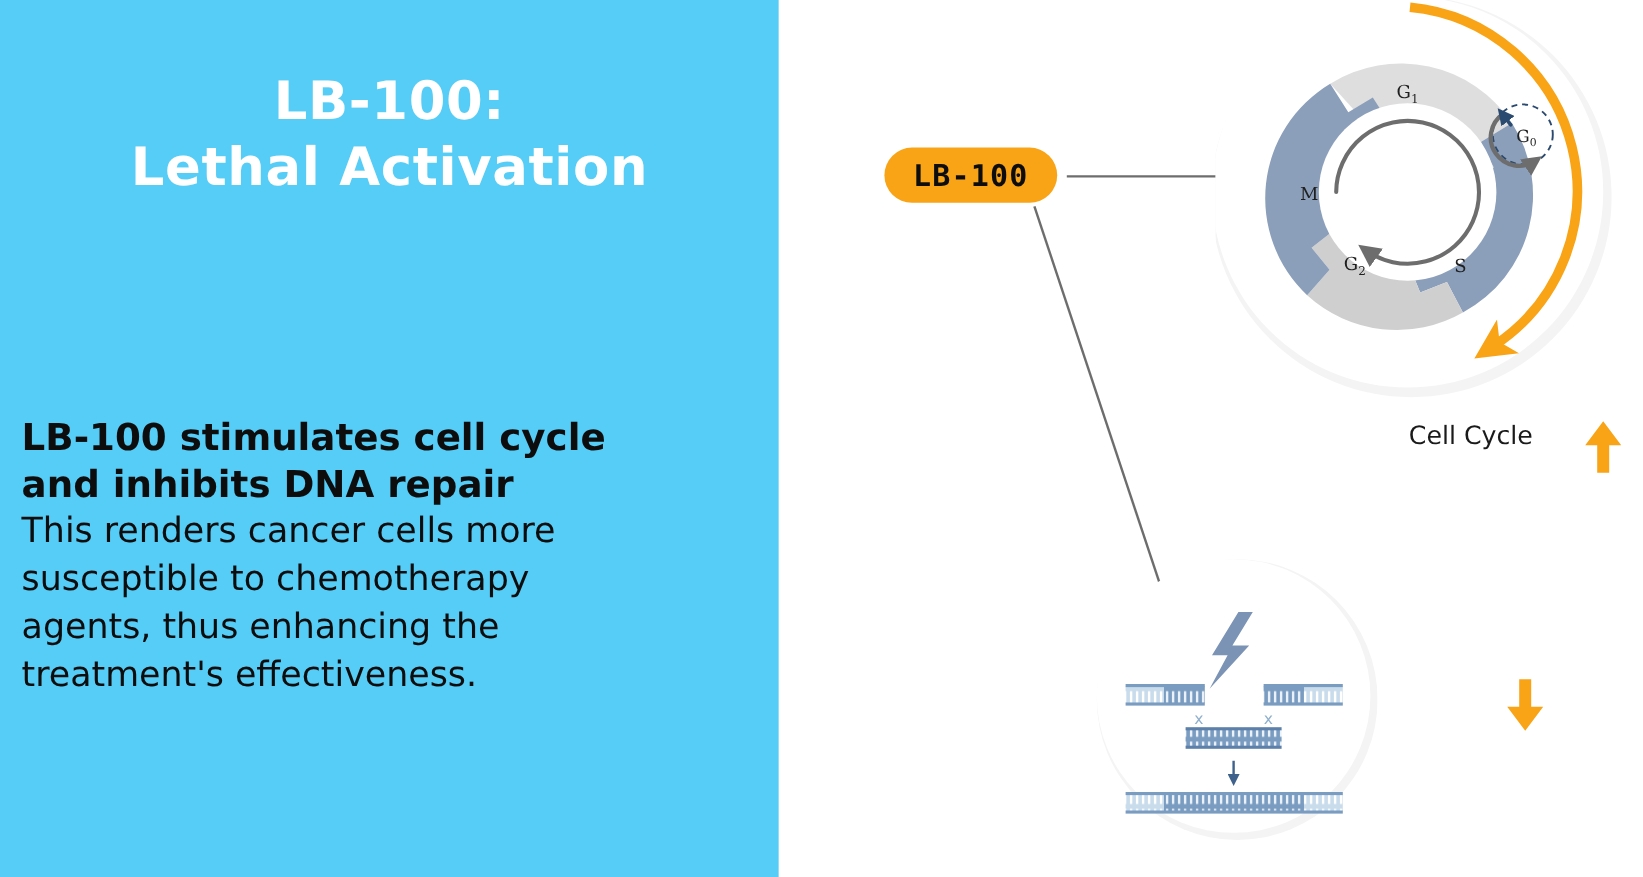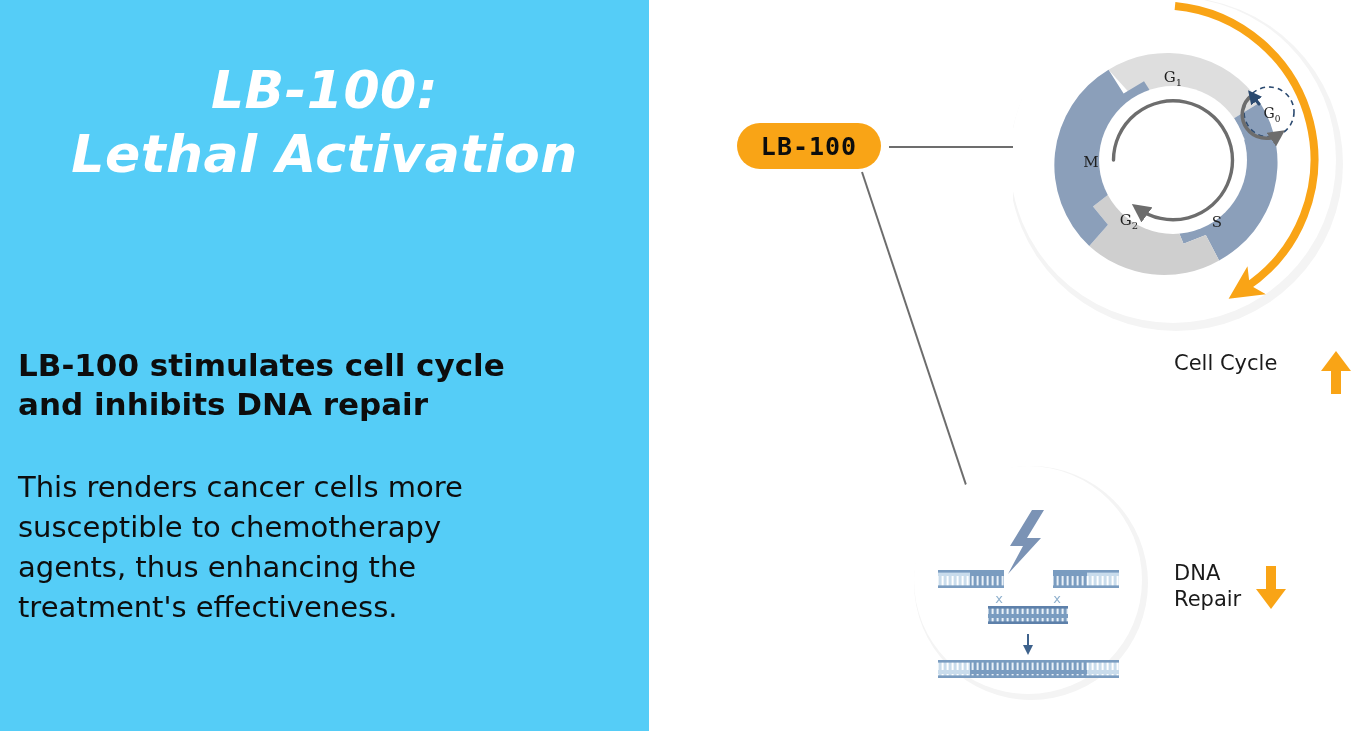--- a/index.html
+++ b/index.html
@@ -28,24 +28,23 @@
     background: #55cdf7;
   }
   #slide-title {
     position: absolute;
     left: 0;
     top: 58px;
     width: 649px;
     text-align: center;
     color: #ffffff;
     font-weight: bold;
-    font-size: 52px;
+    font-size: 44px;
     line-height: 1.24;
     letter-spacing: 0.5px;
-    font-style: italic;
   }
   #headline {
     position: absolute;
     left: 18px;
     top: 322px;
     width: 560px;
     color: #0d0d0d;
     font-weight: bold;
     font-size: 31px;
     line-height: 1.26;
@@ -53,21 +52,20 @@
   }
   #body-text {
     position: absolute;
     left: 18px;
     top: 422px;
     width: 540px;
     color: #0d0d0d;
     font-weight: normal;
     font-size: 29px;
     line-height: 1.38;
-    margin-top: 45px;
   }
 
   
   #right-panel {
     position: absolute;
     left: 649px;
     top: 0;
     width: 720px;
     height: 731px;
     background: #ffffff;
@@ -305,18 +303,17 @@
       <rect x="28" y="198" width="181" height="2.6" fill="#7a9cc0"></rect>
       <rect x="28" y="213.4" width="181" height="2.6" fill="#7a9cc0"></rect>
     </g>
   </svg>
 
   <div class="right-label" id="cellcycle-label">Cell Cycle</div>
   <svg class="trend-arrow" id="cellcycle-arrow" width="36" height="50" viewBox="0 0 36 50">
     <path d="M 18 4 L 33 24 L 23 24 L 23 47 L 13 47 L 13 24 L 3 24 Z" fill="#f9a416"></path>
   </svg>
 
-  <div class="right-label" id="dnarepair-label">DNA<br>Repair</div>
   <svg class="trend-arrow" id="dnarepair-arrow" width="36" height="50" viewBox="0 0 36 50">
     <path d="M 18 47 L 33 27 L 23 27 L 23 4 L 13 4 L 13 27 L 3 27 Z" fill="#f9a416"></path>
   </svg>
 
 </div>
 
 </body></html>

